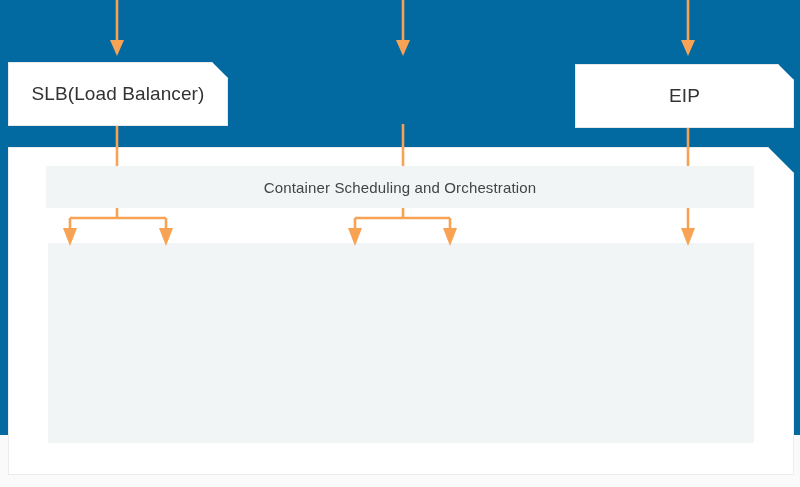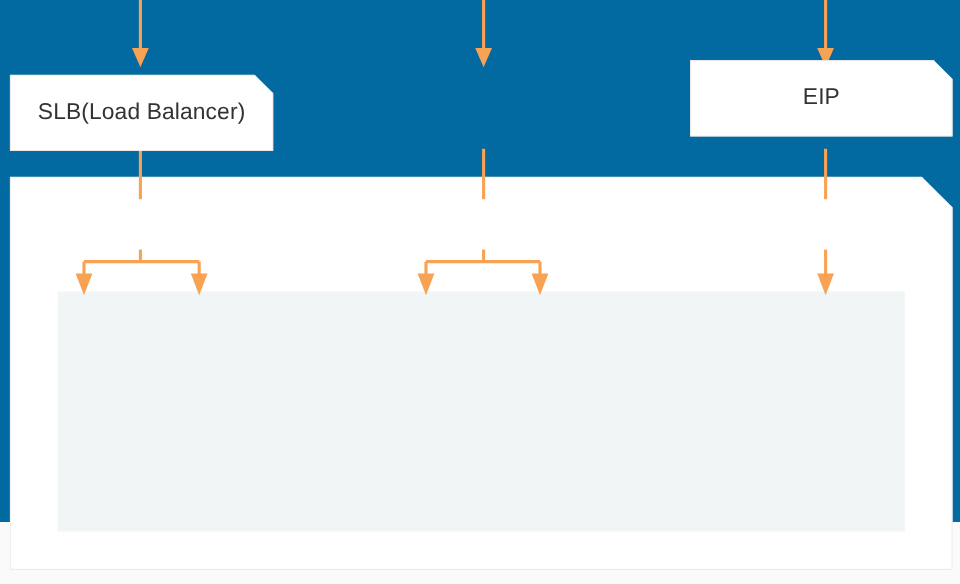--- a/index.html
+++ b/index.html
@@ -47,21 +47,21 @@
   }
   .entry-box .entry-label {
     font-size: 19px;
     color: #333333;
     letter-spacing: 0.1px;
     white-space: nowrap;
   }
 
   #entry-slb { left: 8px;   top: 62px; width: 218px; height: 62px; }
   #entry-alb { left: 292px; top: 62px; width: 222px; height: 62px; }
-  #entry-eip { left: 575px; top: 50px; width: 217px; height: 62px; }
+  #entry-eip { left: 575px; top: 64px; width: 217px; height: 62px; }
 
   
   #cluster {
     position: absolute;
     left: 8px;
     top: 147px;
     width: 784px;
     height: 326px;
     background: #ffffff;
     border: 1px solid #ececec;
@@ -143,20 +143,23 @@
 
   <div class="entry-box" id="entry-slb">
     <span class="entry-label">SLB(Load Balancer)</span>
   </div>
 
 
   <div class="entry-box" id="entry-eip">
     <span class="entry-label">EIP</span>
   </div>
 
+  <div id="orchestration-bar">
+    <span class="bar-label">Container Scheduling and Orchestration</span>
+  </div>
 
   <div id="pod-panel"></div>
 
   <div id="pod-host">
       <div class="pod" style="left: 64px; top: 255px;">
         <div class="pod-cylinder">
 <svg class="cyl-svg" width="56" height="56" viewBox="0 0 56 56">
   <defs>
     <linearGradient id="cylg" x1="0" y1="0" x2="0" y2="1">
       <stop offset="0%" stop-color="#ffffff"></stop>

